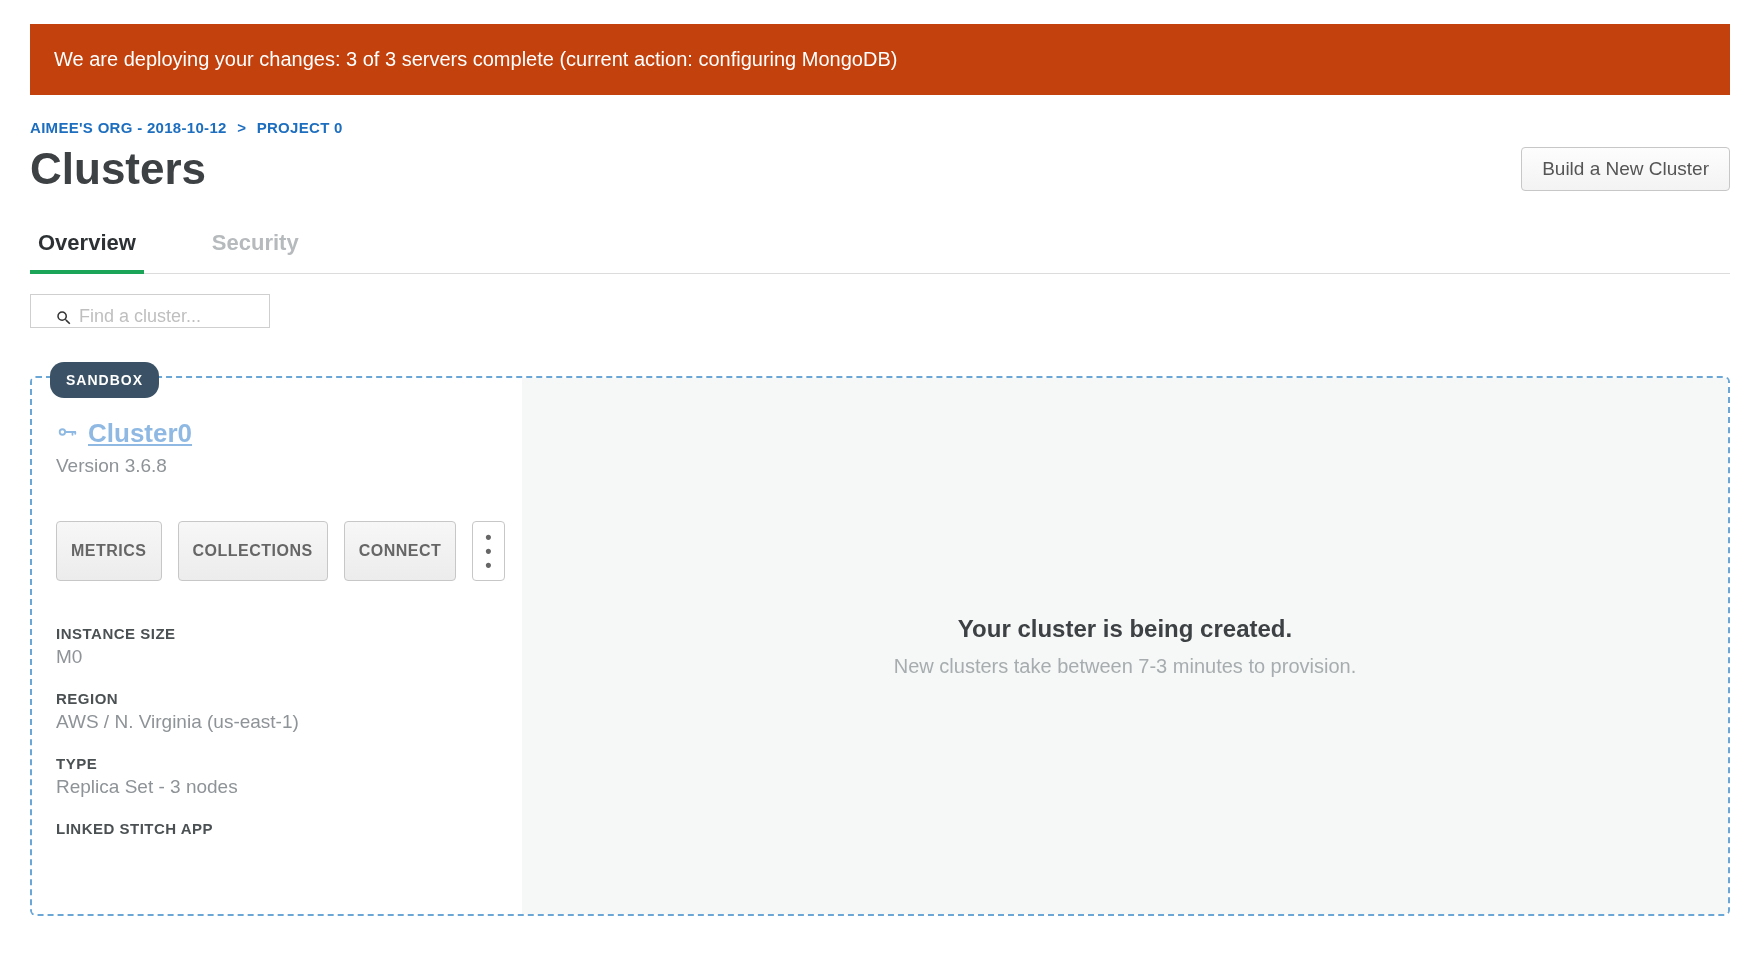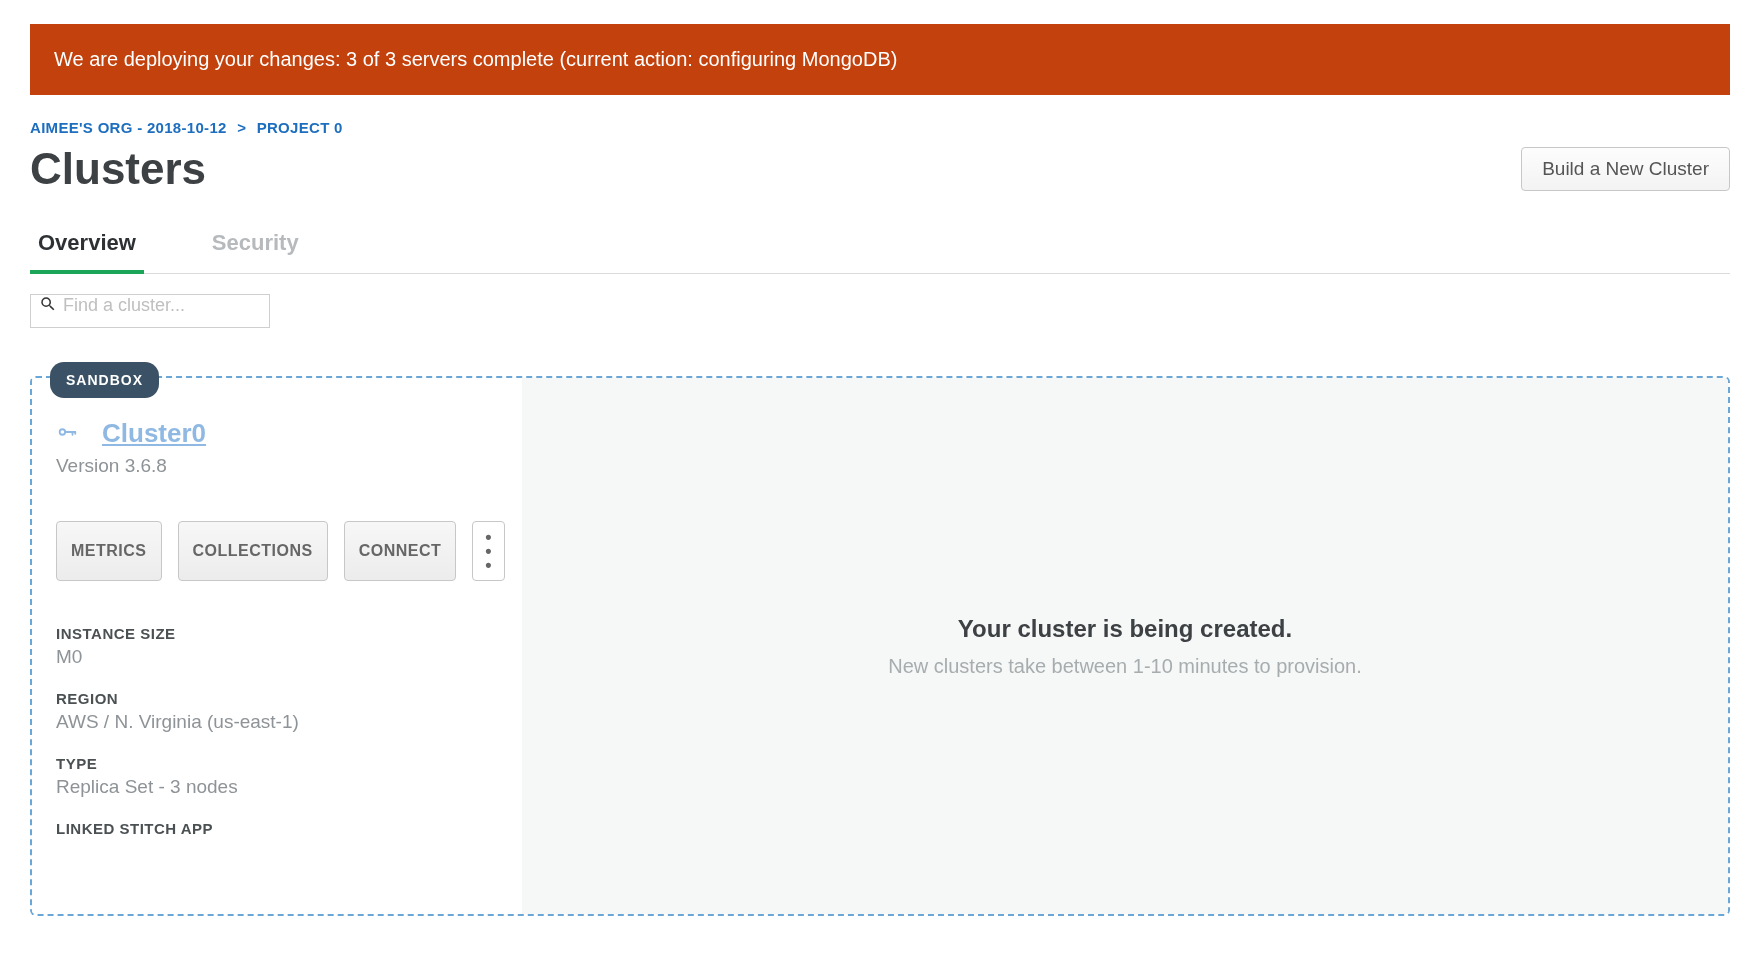--- a/index.html
+++ b/index.html
@@ -54,25 +54,25 @@
     cursor: pointer;
   }
   .tab.active {
     color: #2d3134;
     border-bottom: 4px solid #1aa558;
     margin-bottom: -1px;
   }
   .search-wrap {
     margin: 20px 30px 0 30px;
     display: flex;
-    align-items: flex-start;
+    align-items: flex-end;
     border: 1px solid #cfcfcf;
     width: 240px;
     height: 34px;
-    padding: 0 8px;
+    padding: 0 24px;
     background:#fff;
   }
   .search-wrap svg { flex: 0 0 auto; }
   .search-wrap input {
     border: none;
     outline: none;
     font-size: 18px;
     color: #777;
     width: 100%;
     margin-left: 6px;
@@ -110,21 +110,21 @@
     background: #fff;
   }
   .cluster-right {
     flex: 1;
     background: #f6f7f7;
     display: flex;
     flex-direction: column;
     align-items: center;
     justify-content: center;
   }
-  .cluster-name-row { display: flex; align-items: center; gap: 24px; margin-top: 12px;}
+  .cluster-name-row { display: flex; align-items: center; gap: 10px; margin-top: 12px;}
   .key-icon { color:#8fb9e3; }
   .cluster-name {
     color: #8fb9e3;
     font-size: 26px;
     font-weight: 600;
   }
   .cluster-version {
     color: #8e9397;
     font-size: 19px;
     margin-top: 6px;
@@ -243,16 +243,16 @@
         <div class="info-label">TYPE</div>
         <div class="info-value">Replica Set - 3 nodes</div>
       </div>
       <div class="info-block">
         <div class="info-label">LINKED STITCH APP</div>
       </div>
     </div>
 
     <div class="cluster-right">
       <div class="creating-title">Your cluster is being created.</div>
-      <div class="creating-sub">New clusters take between 1-10 minutes to provision.</div>
+      <div class="creating-sub">New clusters take between 7-3 minutes to provision.</div>
     </div>
   </div>
 </div>
 
 </body></html>

